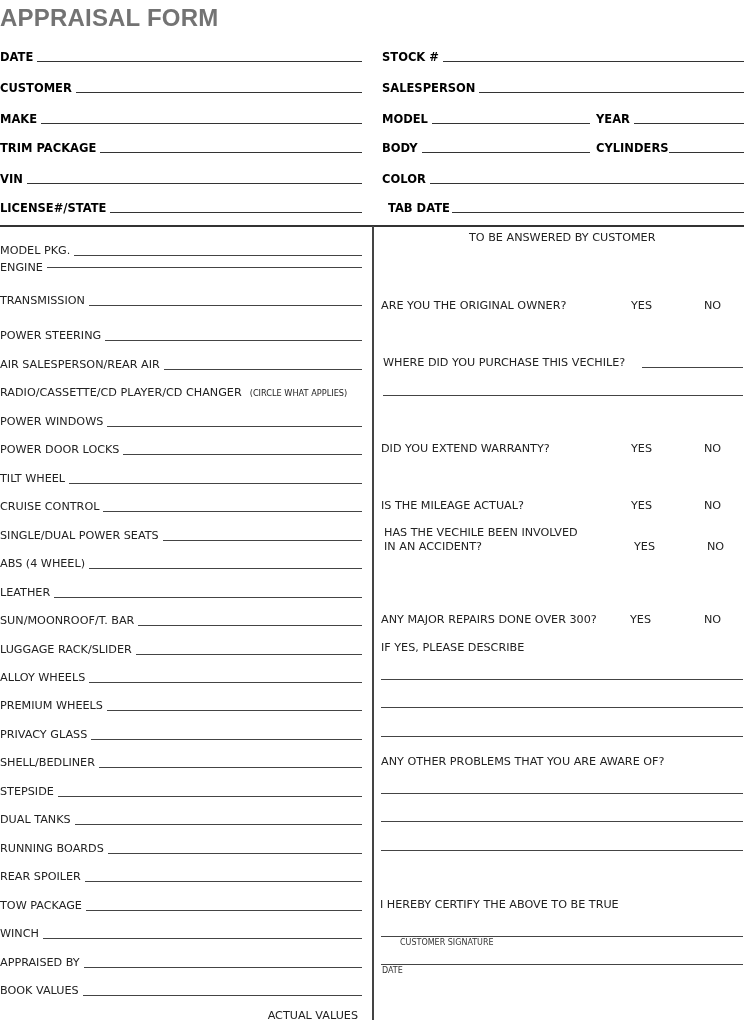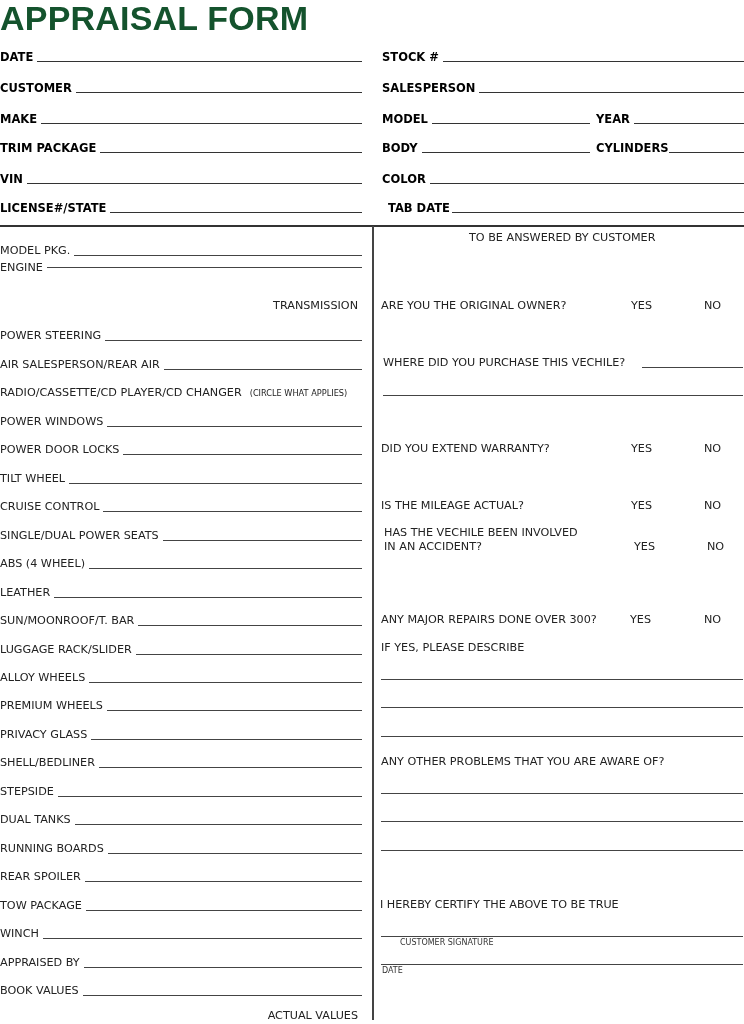--- a/index.html
+++ b/index.html
@@ -1,17 +1,17 @@
 <!DOCTYPE html>
 <html><head>
 <meta charset="utf-8">
 <style>
   html, body { margin: 0; padding: 0; background: #ffffff; }
   body { width: 744px; height: 1024px; position: relative; overflow: hidden; color: #111; font-family: "DejaVu Sans", sans-serif; }
-  .title { position: absolute; left: 0; top: 0; font-family: "Liberation Sans", sans-serif; font-weight: bold; font-size: 34px; letter-spacing: 0.2px; line-height: 36px; color: #14532d; }
+  .title { position: absolute; left: 0; top: 0; font-family: "Liberation Sans", sans-serif; font-weight: bold; font-size: 24px; letter-spacing: 0.2px; line-height: 36px; color: #737373; }
   .hrow { position: absolute; display: flex; align-items: flex-end; font-family: "DejaVu Sans", sans-serif; font-weight: bold; font-size: 11.5px; color: #000; height: 16px; }
   .hrow .lbl { white-space: nowrap; line-height: 14px; padding-right: 4px; }
   .hrow .line { flex: 1; border-bottom: 1.5px solid #333; height: 0; margin-bottom: 2px; }
   .hseg { display: flex; align-items: flex-end; height: 16px; }
   .divider-h { position: absolute; left: 0; top: 225px; width: 744px; border-top: 2px solid #333; }
   .divider-v { position: absolute; left: 372px; top: 226px; height: 794px; border-left: 2px solid #444; }
   .lrow { position: absolute; left: 0; width: 362px; display: flex; align-items: flex-end; font-size: 11.2px; color: #222; height: 16px; }
   .lrow .lbl { white-space: nowrap; line-height: 14px; padding-right: 4px; }
   .lrow .line { flex: 1; border-bottom: 1.5px solid #444; height: 0; margin-bottom: 2px; }
   .lrow .note { font-size: 8.2px; padding-left: 4px; line-height: 14px; white-space: nowrap; }
@@ -93,21 +93,21 @@
 
 <div id="features">
     <div class="lrow" style="top: 242px;">
       <span class="lbl">MODEL PKG.</span>
       <span class="line"></span>
     </div>
     <div class="lrow" style="top: 260px; align-items: center;">
       <span class="lbl">ENGINE</span>
       <span class="line"></span>
     </div>
-    <div class="lrow" style="top: 299px; flex-direction: column;">
+    <div class="lrow" style="top: 292px;">
       <span class="lbl">TRANSMISSION</span>
       <span class="line"></span>
     </div>
     <div class="lrow" style="top: 327px;">
       <span class="lbl">POWER STEERING</span>
       <span class="line"></span>
     </div>
     <div class="lrow" style="top: 356px;">
       <span class="lbl">AIR SALESPERSON/REAR AIR</span>
       <span class="line"></span>

